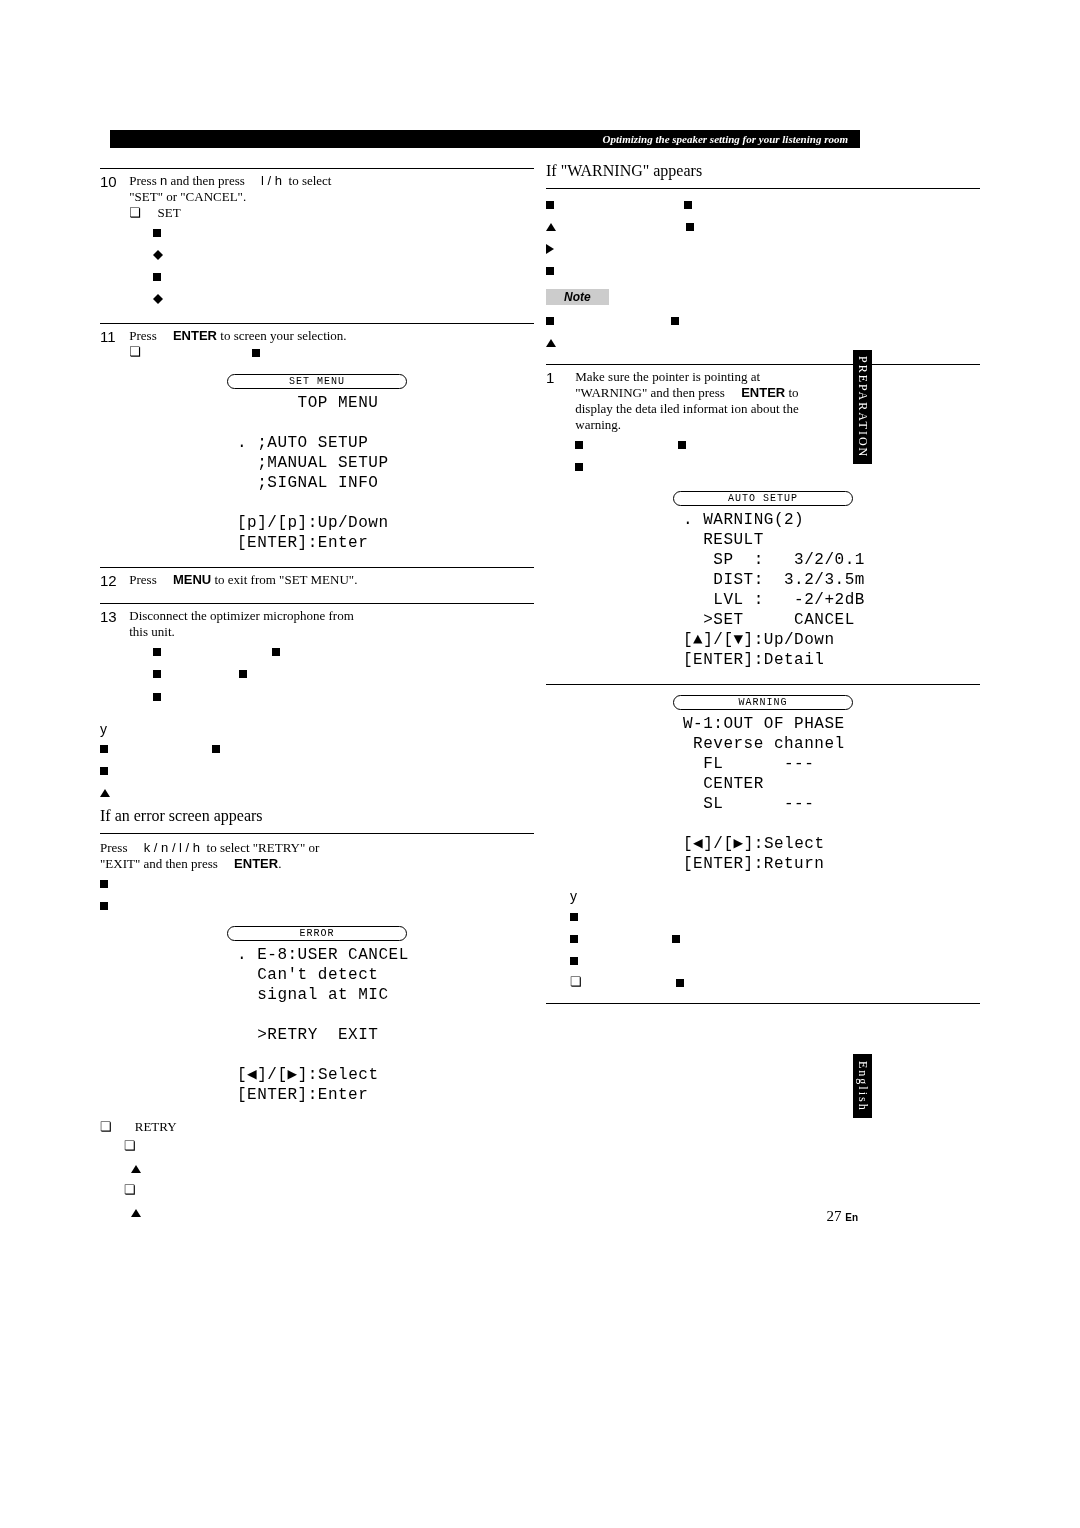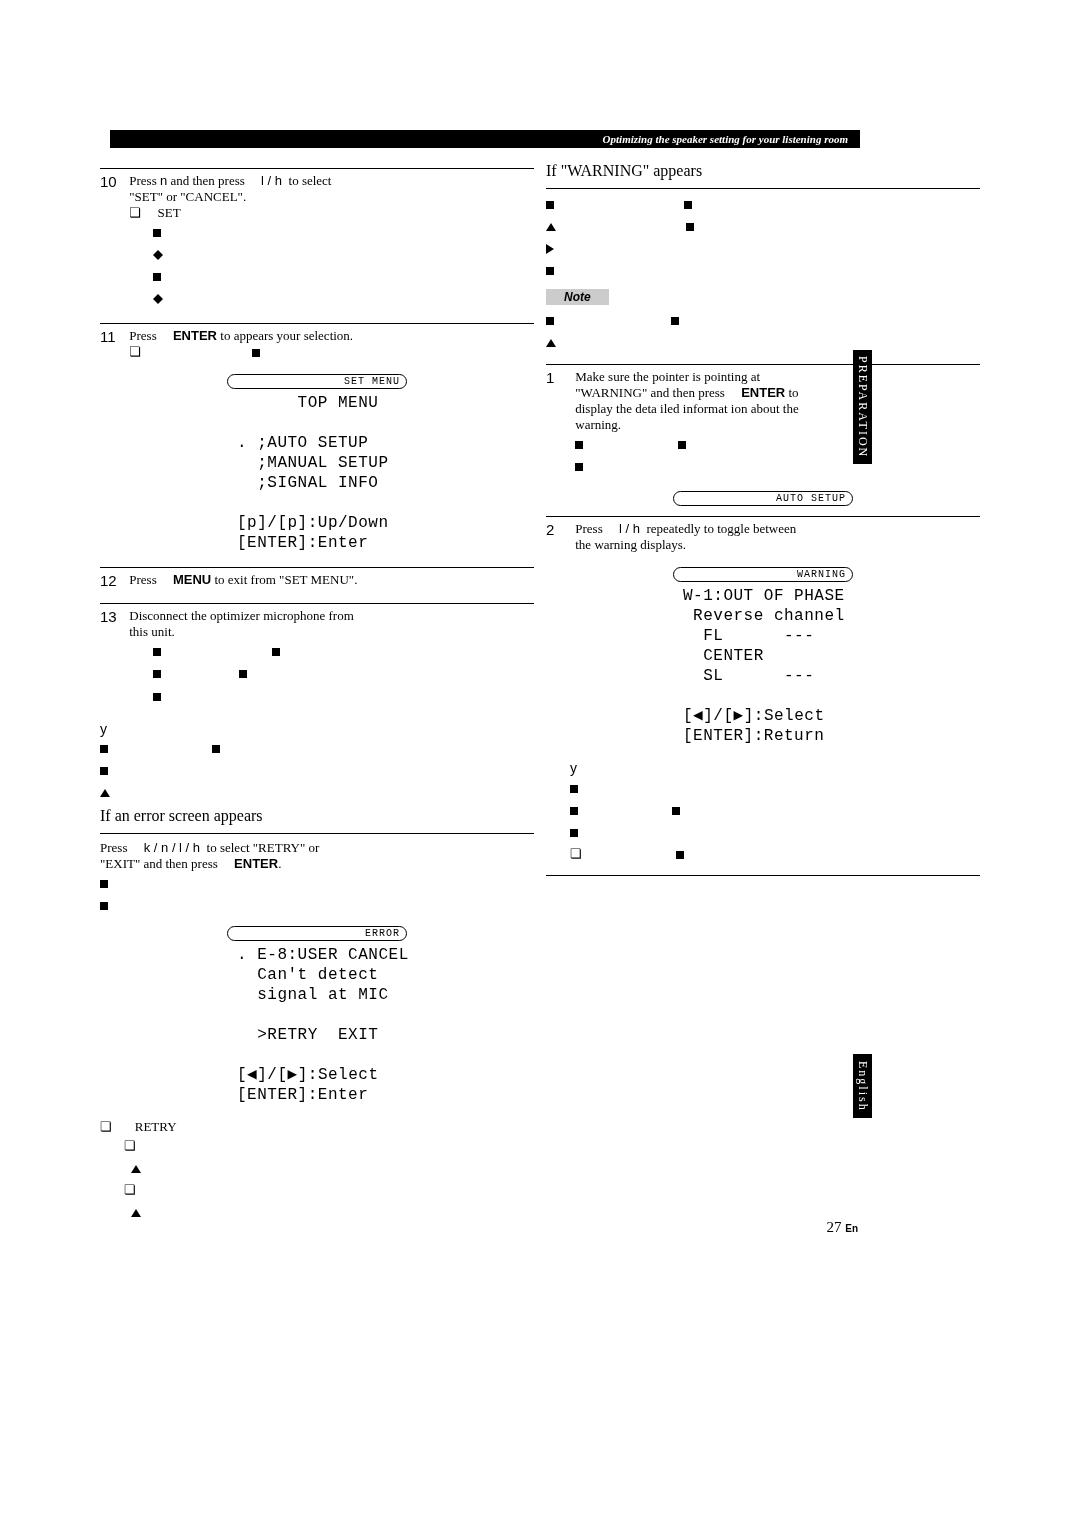--- a/index.html
+++ b/index.html
@@ -90,38 +90,38 @@
     font-size: 12px;
     margin: 8px 0 4px 0;
   }
   .screen {
     margin: 10px auto;
     width: 180px;
   }
   .screen-title {
     border: 1px solid #000;
     border-radius: 9px;
-    text-align: right;
+    text-align: center;
     padding: 1px 6px;
     font-family: "Courier New", monospace;
     font-size: 10px;
     letter-spacing: 1px;
   }
   .screen-body {
     font-family: "Courier New", monospace;
     font-size: 16px;
     white-space: pre;
     line-height: 1.25;
     padding: 4px 4px 4px 10px;
     letter-spacing: 0.5px;
   }
   .y-bullet { font-family: Arial, sans-serif; font-size: 14px; }
   .footer-page {
     position: absolute;
-    bottom: 292px;
+    bottom: 303px;
     right: 222px;
     font-size: 15px;
   }
   .footer-page .en { font-size: 10px; font-weight: bold; font-family: Arial, sans-serif; }
   .indent1 { margin-left: 24px; }
   .line-sp { line-height: 1.7; }
 </style>
 </head>
 <body>
 
@@ -156,21 +156,21 @@
           </div>
         </span>
       </div>
 
       <hr class="rule">
       <div class="step">
         <span class="num">11</span>
         <span class="body">
           <span>Press</span>&nbsp;&nbsp;&nbsp;&nbsp;
           <span class="bold">ENTER</span>
-          <span>to appears your selection.</span><br>
+          <span>to screen your selection.</span><br>
           <span class="q">❏</span>
           &nbsp;&nbsp;&nbsp;&nbsp;&nbsp;&nbsp;&nbsp;&nbsp;&nbsp;&nbsp;&nbsp;&nbsp;&nbsp;&nbsp;&nbsp;&nbsp;&nbsp;&nbsp;&nbsp;&nbsp;&nbsp;&nbsp;&nbsp;&nbsp;&nbsp;&nbsp;&nbsp;&nbsp;&nbsp;&nbsp;&nbsp;&nbsp;
           <span class="blk"></span>
         </span>
       </div>
 
       <div class="screen">
         <div class="screen-title">SET MENU</div>
         <div class="screen-body">      TOP MENU
 
@@ -295,32 +295,31 @@
             <span class="blk"></span>
             &nbsp;&nbsp;&nbsp;&nbsp;&nbsp;&nbsp;&nbsp;&nbsp;&nbsp;&nbsp;&nbsp;&nbsp;&nbsp;&nbsp;&nbsp;&nbsp;&nbsp;&nbsp;&nbsp;&nbsp;&nbsp;&nbsp;&nbsp;&nbsp;&nbsp;&nbsp;&nbsp;
             <span class="blk"></span><br>
             <span class="blk"></span>
           </div>
         </span>
       </div>
 
       <div class="screen">
         <div class="screen-title">AUTO SETUP</div>
-      </div>
-
-      <hr class="rule">
-      <div class="step">
-        <span class="num">2</span>
-        <span class="body">
-          <span>Press</span>&nbsp;&nbsp;&nbsp;&nbsp;
-          <span style="font-family:Arial;">l / h</span>&nbsp;
-          <span>repeatedly to toggle between</span><br>
-          <span>the warning displays.</span>
-        </span>
-      </div>
+        <div class="screen-body">. WARNING(2)
+  RESULT
+   SP  :   3/2/0.1
+   DIST:  3.2/3.5m
+   LVL :   -2/+2dB
+  &gt;SET     CANCEL
+[▲]/[▼]:Up/Down
+[ENTER]:Detail</div>
+      </div>
+
+      <hr class="rule">
 
       <div class="screen">
         <div class="screen-title">WARNING</div>
         <div class="screen-body">W-1:OUT OF PHASE
  Reverse channel
   FL      ---
   CENTER
   SL      ---
 
 [◀]/[▶]:Select

